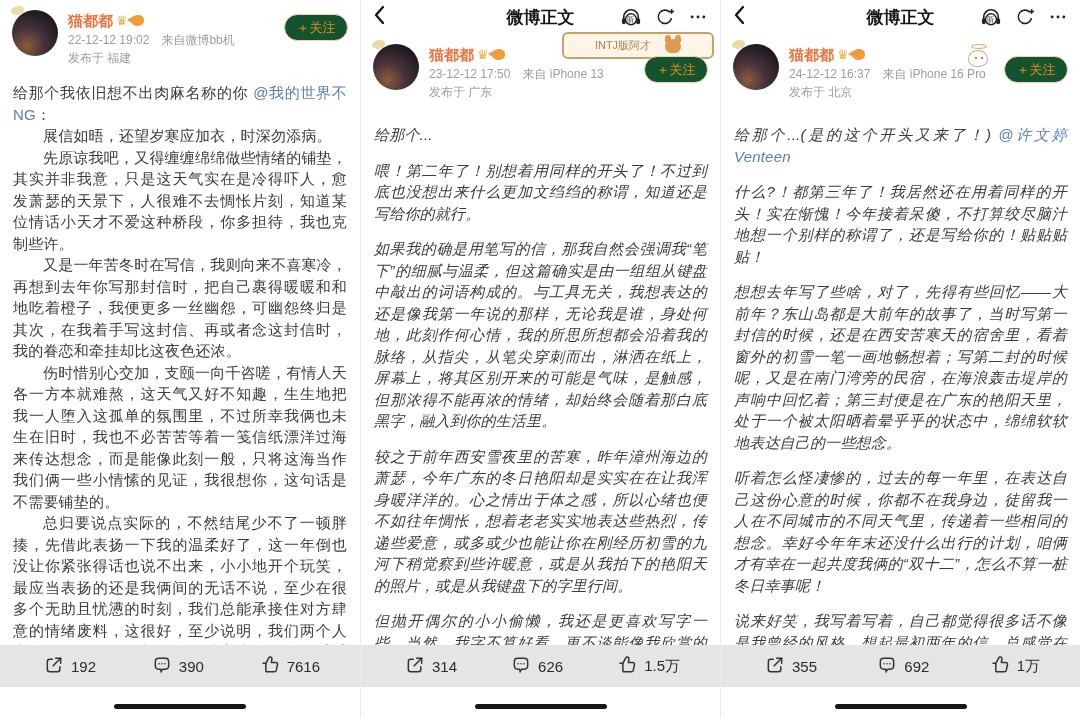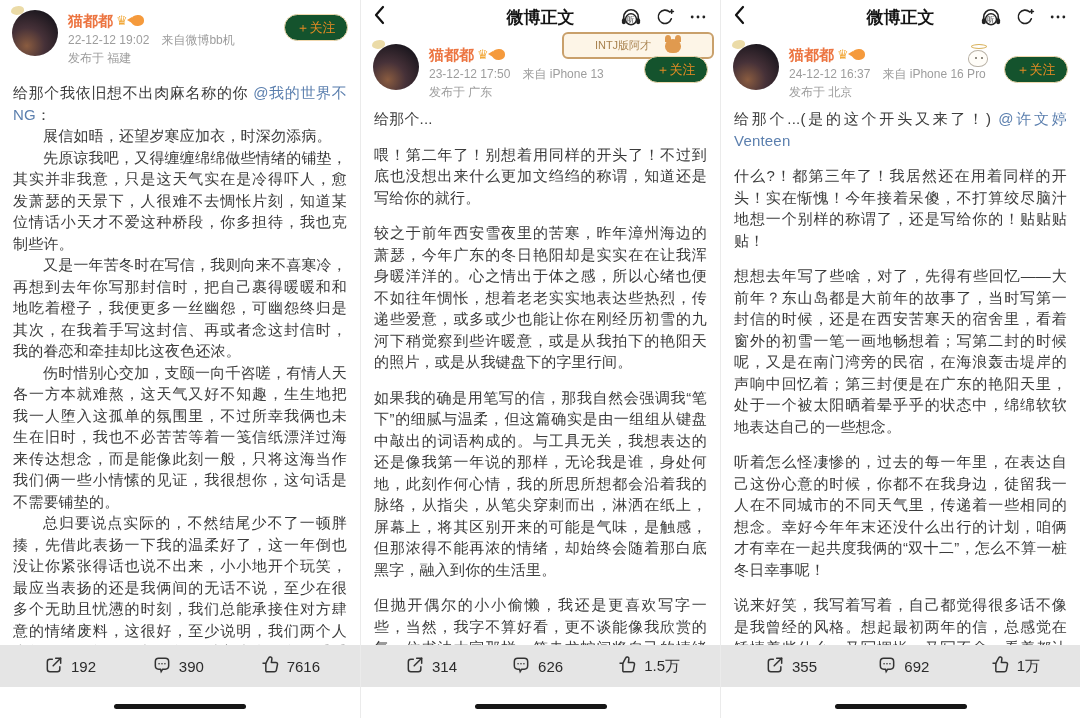--- a/index.html
+++ b/index.html
@@ -54,21 +54,21 @@
   .doodle .head { position:absolute; top:6px; left:4px; width:20px; height:17px; border:1.5px solid #b9b2a6;
     border-radius:50% 50% 46% 46%; background:#fffdf8; }
   .doodle .eye { position:absolute; top:13px; left:11px; width:2px; height:2px; background:#6d675d; border-radius:50%; }
   .doodle .eye2 { left:17px; }
 
   
   .body { position:absolute; left:0; right:0; bottom:73px; padding:8px 13px 0;
     font-size:15px; line-height:21.5px; color:#3b3b3b; text-align:justify; overflow:hidden;
     letter-spacing:.2px; }
   .col1 .body { top:74px; }
-  .col2 .body, .col3 .body { top:100px; }
+  .col2 .body, .col3 .body { top:116px;font-style:italic; }
   .col1 .body p { margin:0; text-indent:2em; }
   .col1 .body p.intro { text-indent:0; }
   .col2 .body p, .col3 .body p { margin:0 0 14px; }
   .mention { color:#5b7fae; }
 
   
   .footer { position:absolute; left:0; right:0; top:645px; height:42px;
     display:flex; align-items:center; justify-content:space-between; padding:0 40px 0 44px; background:#e5e5e5; }
   .fitem { display:flex; align-items:center; gap:7px; font-size:15px; color:#2b2b2b; cursor:pointer; }
   .homebar { position:absolute; bottom:9px; left:50%; transform:translateX(-50%);
@@ -179,22 +179,22 @@
     </div>
     <div class="sticker">
       <span>INTJ版阿才</span>
       <span class="dogface"></span>
     </div>
     <button class="follow">＋关注</button>
 
     <div class="body">
       <p class="intro"><span>给那个...</span></p>
       <p>喂！第二年了！别想着用同样的开头了！不过到底也没想出来什么更加文绉绉的称谓，知道还是写给你的就行。</p>
+      <p>如果我的确是用笔写的信，那我自然会强调我“笔下”的细腻与温柔，但这篇确实是由一组组从键盘中敲出的词语构成的。与工具无关，我想表达的还是像我第一年说的那样，无论我是谁，身处何地，此刻作何心情，我的所思所想都会沿着我的脉络，从指尖，从笔尖穿刺而出，淋洒在纸上，屏幕上，将其区别开来的可能是气味，是触感，但那浓得不能再浓的情绪，却始终会随着那白底黑字，融入到你的生活里。</p>
       <p>较之于前年西安雪夜里的苦寒，昨年漳州海边的萧瑟，今年广东的冬日艳阳却是实实在在让我浑身暖洋洋的。心之情出于体之感，所以心绪也便不如往年惆怅，想着老老实实地表达些热烈，传递些爱意，或多或少也能让你在刚经历初雪的九河下稍觉察到些许暖意，或是从我拍下的艳阳天的照片，或是从我键盘下的字里行间。</p>
-      <p>如果我的确是用笔写的信，那我自然会强调我“笔下”的细腻与温柔，但这篇确实是由一组组从键盘中敲出的词语构成的。与工具无关，我想表达的还是像我第一年说的那样，无论我是谁，身处何地，此刻作何心情，我的所思所想都会沿着我的脉络，从指尖，从笔尖穿刺而出，淋洒在纸上，屏幕上，将其区别开来的可能是气味，是触感，但那浓得不能再浓的情绪，却始终会随着那白底黑字，融入到你的生活里。</p>
       <p>但抛开偶尔的小小偷懒，我还是更喜欢写字一些，当然，我字不算好看，更不谈能像我欣赏的每一位书法大家那样，笔走龙蛇间将自己的情绪拓印上每一处点</p>
     </div>
 
     <div class="footer">
       <div class="fitem">
         <span><svg width="20" height="20" viewBox="0 0 24 24" fill="none" stroke="#333" stroke-width="1.8" stroke-linecap="round" stroke-linejoin="round">
               <path d="M10 5H7a3 3 0 0 0-3 3v9a3 3 0 0 0 3 3h9a3 3 0 0 0 3-3v-3"></path>
               <path d="M14 4h6v6"></path>
               <path d="M20 4l-9 9"></path>
             </svg></span>

